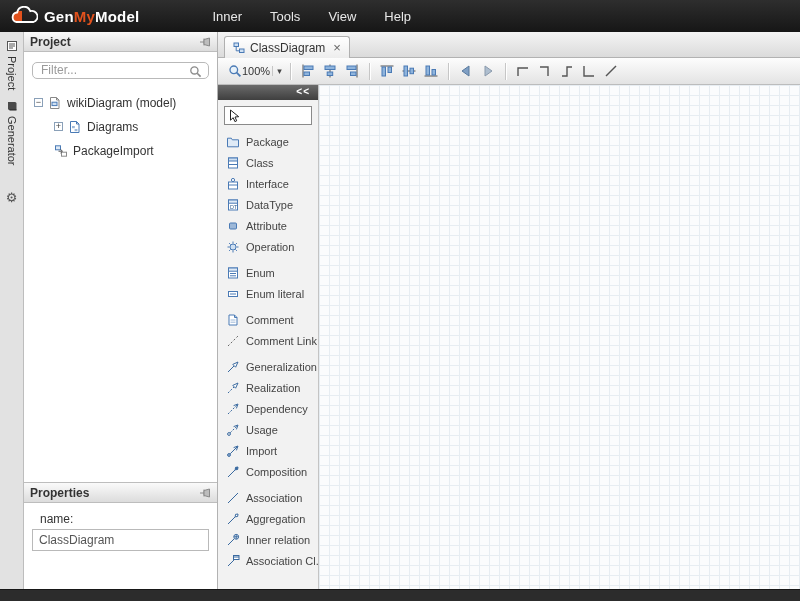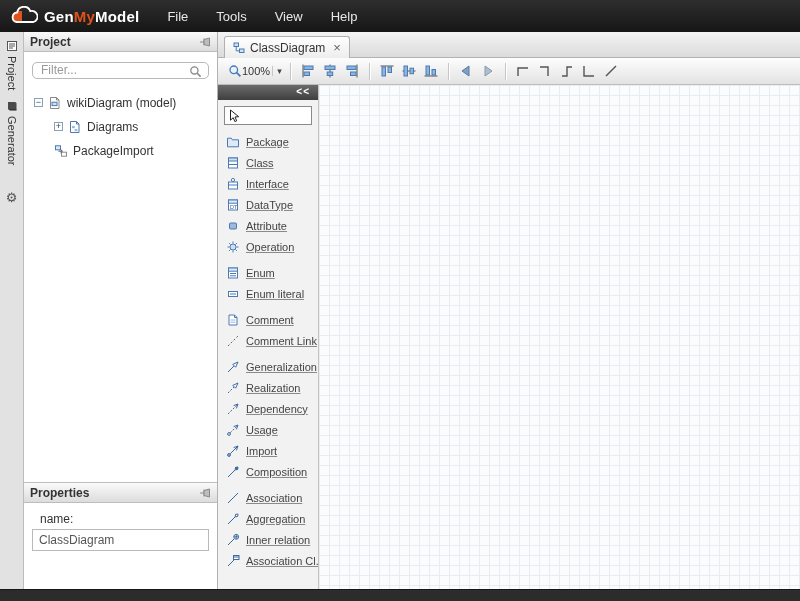--- a/index.html
+++ b/index.html
@@ -1,21 +1,21 @@
 <!DOCTYPE html>
 <html><head>
 <meta charset="utf-8">
 <style>
   * { margin:0; padding:0; box-sizing:border-box; }
   html,body { width:800px; height:601px; overflow:hidden; }
   body { font-family:"Liberation Sans", sans-serif; }
   .app { width:800px; height:601px; display:flex; flex-direction:column; background:#ececec; }
 
   
-  .topbar { height:32px; background:linear-gradient(#2e2e2e,#161616); display:flex; align-items:center; flex:0 0 32px; }
+  .topbar { height:32px; background:linear-gradient(#2e2e2e,#161616); display:flex; align-items:center; flex:0 0 32px;gap:45px; }
   .brand { display:flex; align-items:center; gap:6px; padding:0 14px 0 10px; }
   .brand-text { font-size:15px; font-weight:bold; color:#fff; letter-spacing:.2px; }
   .brand-text .mid { color:#e2521d; }
   .menubar { display:flex; align-items:center; height:100%; }
   .menu-item { color:#e8e8e8; font-size:13px; padding:0 14px; height:100%; display:flex; align-items:center; cursor:pointer; }
 
   .content { flex:1; display:flex; min-height:0; }
 
   
   .rail { width:24px; background:#e2e2e2; border-right:1px solid #bdbdbd; display:flex; flex-direction:column; align-items:center; padding-top:8px; gap:10px; }
@@ -58,21 +58,21 @@
   .tbtn { width:22px; height:21px; display:flex; align-items:center; justify-content:center; border-radius:2px; cursor:pointer; }
 
   .workspace { flex:1; display:flex; min-height:0; }
   .palette { width:101px; flex:0 0 101px; background:#f2f2f2; border-right:1px solid #c4c4c4; display:flex; flex-direction:column; overflow:hidden; }
   .palette-head { height:15px; flex:0 0 15px; background:linear-gradient(#6a6a6a,#3f3f3f); color:#fff; font-size:10px; font-weight:bold; text-align:right; padding-right:8px; line-height:14px; letter-spacing:1px; cursor:pointer; }
   .pointer-box { margin:6px 6px 4px; background:#fff; border:1px solid #8a8a8a; height:19px; display:flex; align-items:center; padding-left:4px; cursor:pointer; }
   .tools { list-style:none; margin-top:2px; }
   .tool { display:flex; align-items:center; gap:6px; height:21px; padding-left:8px; cursor:pointer; }
   .tool.gstart { margin-top:5px; }
   .ticon { width:14px; flex:0 0 14px; display:flex; }
-  .tlabel { font-size:11px; color:#444; text-decoration:underline; text-decoration-color:#8a8a8a; white-space:nowrap; }
+  .tlabel { font-size:11px; color:#444; text-decoration-color:#8a8a8a; white-space:nowrap; }
 
   .canvas { flex:1; background:#fbfcfd;
     background-image:linear-gradient(#e7edf2 1px, transparent 1px), linear-gradient(90deg, #e7edf2 1px, transparent 1px);
     background-size:10px 10px; }
 
   .statusbar { height:12px; flex:0 0 12px; background:#2c2c2c; border-top:1px solid #171717; }
   svg { display:block; }
 </style>
 </head>
 <body>
@@ -83,21 +83,21 @@
     <div class="brand">
       <span>
         <svg width="28" height="20" viewBox="0 0 28 20">
           <path d="M9 5 A6 6 0 0 0 5.5 16 L12 16 L12 5 Z" fill="#e2521d"></path>
           <path d="M6.5 16 A4.8 4.8 0 0 1 7.2 6.5 A6.8 6.8 0 0 1 20.3 5.2 A5 5 0 0 1 23.5 16 Z" fill="none" stroke="#ffffff" stroke-width="1.8"></path>
         </svg>
       </span>
       <span class="brand-text"><span>Gen</span><span class="mid">My</span><span>Model</span></span>
     </div>
     <nav class="menubar">
-      <div class="menu-item">File</div>
+      <div class="menu-item">Inner</div>
       <div class="menu-item">Tools</div>
       <div class="menu-item">View</div>
       <div class="menu-item">Help</div>
     </nav>
   </header>
 
   <div class="content">
 
     <aside class="rail">
       <div class="rail-tab">

